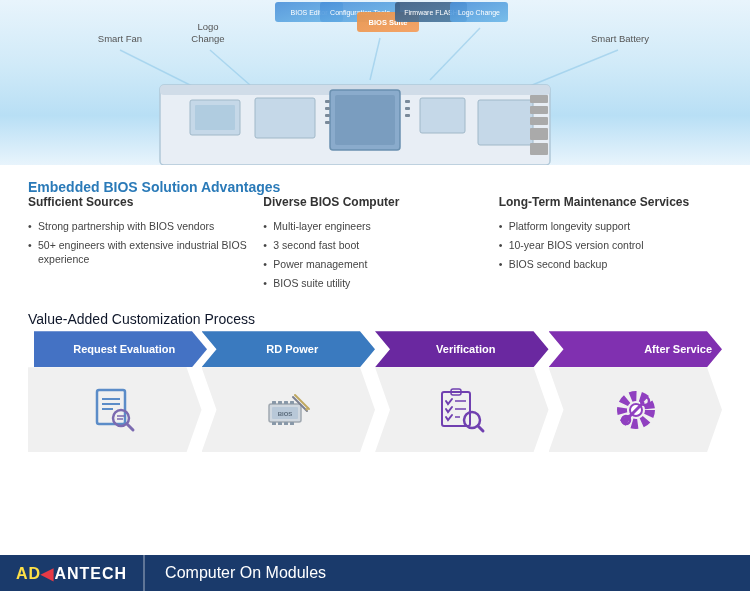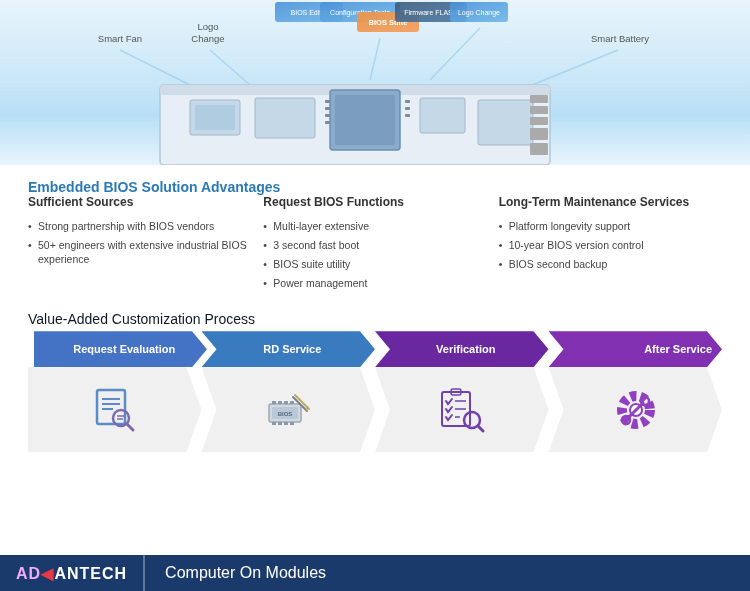--- a/index.html
+++ b/index.html
@@ -278,26 +278,26 @@
 
     <div class="advantage-col">
       <h3>Sufficient Sources</h3>
       <ul>
         <li>Strong partnership with BIOS vendors</li>
         <li>50+ engineers with extensive industrial BIOS experience</li>
       </ul>
     </div>
 
     <div class="advantage-col">
-      <h3>Request BIOS Functions</h3>
+      <h3>Diverse BIOS Computer</h3>
       <ul>
-        <li>Multi-layer extensive</li>
+        <li>Multi-layer engineers</li>
         <li>3 second fast boot</li>
+        <li>Power management</li>
         <li>BIOS suite utility</li>
-        <li>Power management</li>
       </ul>
     </div>
 
     <div class="advantage-col">
       <h3>Long-Term Maintenance Services</h3>
       <ul>
         <li>Platform longevity support</li>
         <li>10-year BIOS version control</li>
         <li>BIOS second backup</li>
       </ul>
@@ -324,21 +324,21 @@
           <line x1="40" y1="42" x2="46" y2="48" stroke="#7b6ab0" stroke-width="3" stroke-linecap="round"></line>
 
           <line x1="30" y1="34" x2="38" y2="34" stroke="#7b6ab0" stroke-width="1.5"></line>
           <line x1="30" y1="37" x2="36" y2="37" stroke="#7b6ab0" stroke-width="1.5"></line>
         </svg>
       </div>
     </div>
 
     <div class="step">
       <div class="step-header" style="background:#3a7abf;clip-path:polygon(0 0, calc(100% - 15px) 0, 100% 50%, calc(100% - 15px) 100%, 0 100%, 15px 50%);">
-        <span>RD Service</span>
+        <span>RD Power</span>
       </div>
       <div class="step-icon-area" style="clip-path:polygon(0 0, calc(100% - 15px) 0, 100% 50%, calc(100% - 15px) 100%, 0 100%, 15px 50%);">
         <svg class="step-icon-svg" viewBox="0 0 55 55" xmlns="http://www.w3.org/2000/svg">
 
           <rect x="8" y="22" width="32" height="18" rx="2" fill="#d0d8e0" stroke="#a0a8b0" stroke-width="1.5"></rect>
           <rect x="11" y="25" width="26" height="12" rx="1" fill="#b8c8d8"></rect>
           <text x="24" y="34" font-size="6" fill="#5a6a7a" text-anchor="middle" font-family="Arial" font-weight="bold">BIOS</text>
 
           <rect x="11" y="19" width="4" height="3" rx="0.5" fill="#8898a8"></rect>
           <rect x="17" y="19" width="4" height="3" rx="0.5" fill="#8898a8"></rect>
@@ -397,18 +397,18 @@
       </div>
     </div>
 
   </div>
 
 </div>
 
 <div class="footer">
   <div class="footer-logo">
     <span class="footer-logo-text">
-      <span style="color:#f0abfc;">AD</span><span style="color:#e63946;">◀</span><span style="color:white;">ANTECH</span>
+      <span style="color:#fde047;">AD</span><span style="color:#e63946;">◀</span><span style="color:white;">ANTECH</span>
     </span>
   </div>
   <div style="width:1px;height:100%;background:rgba(255,255,255,0.3);"></div>
   <span class="footer-subtitle">Computer On Modules</span>
 </div>
 
 </body></html>

